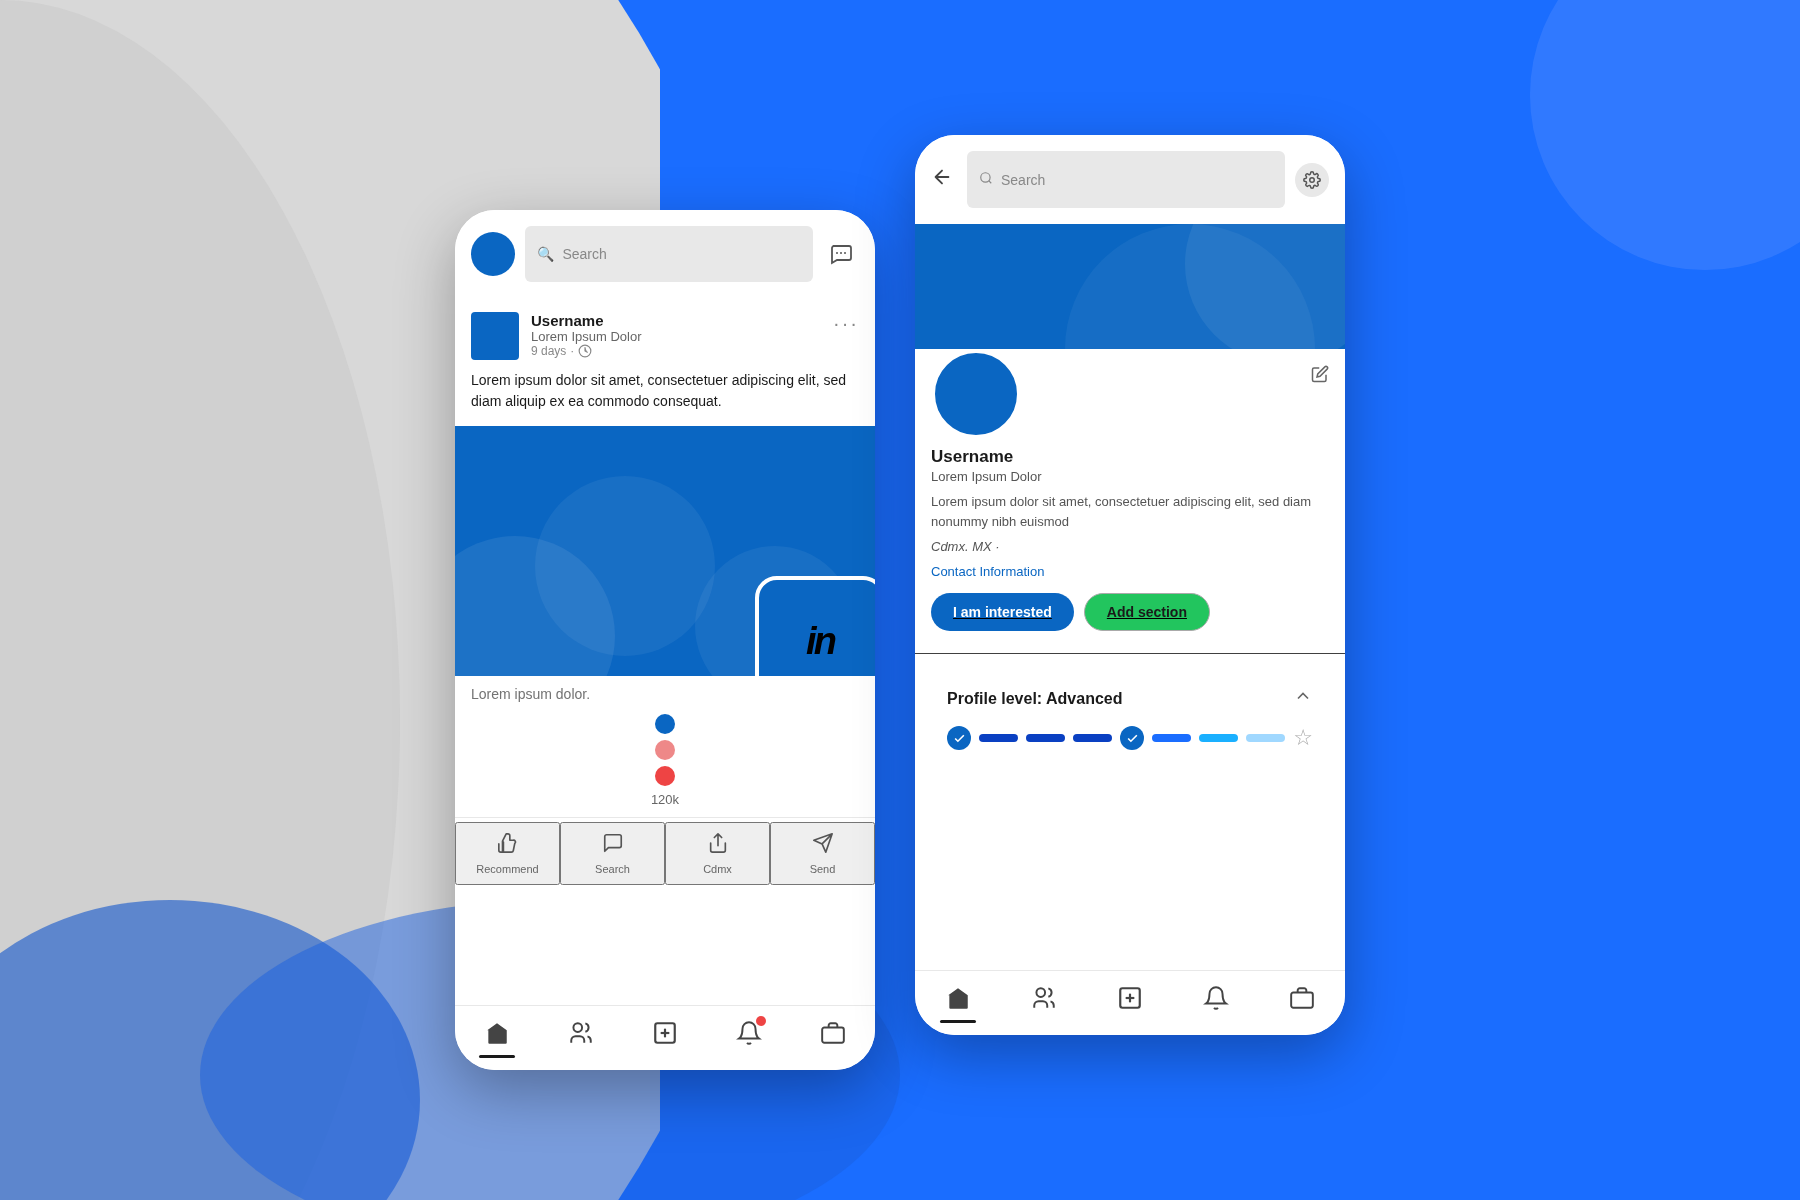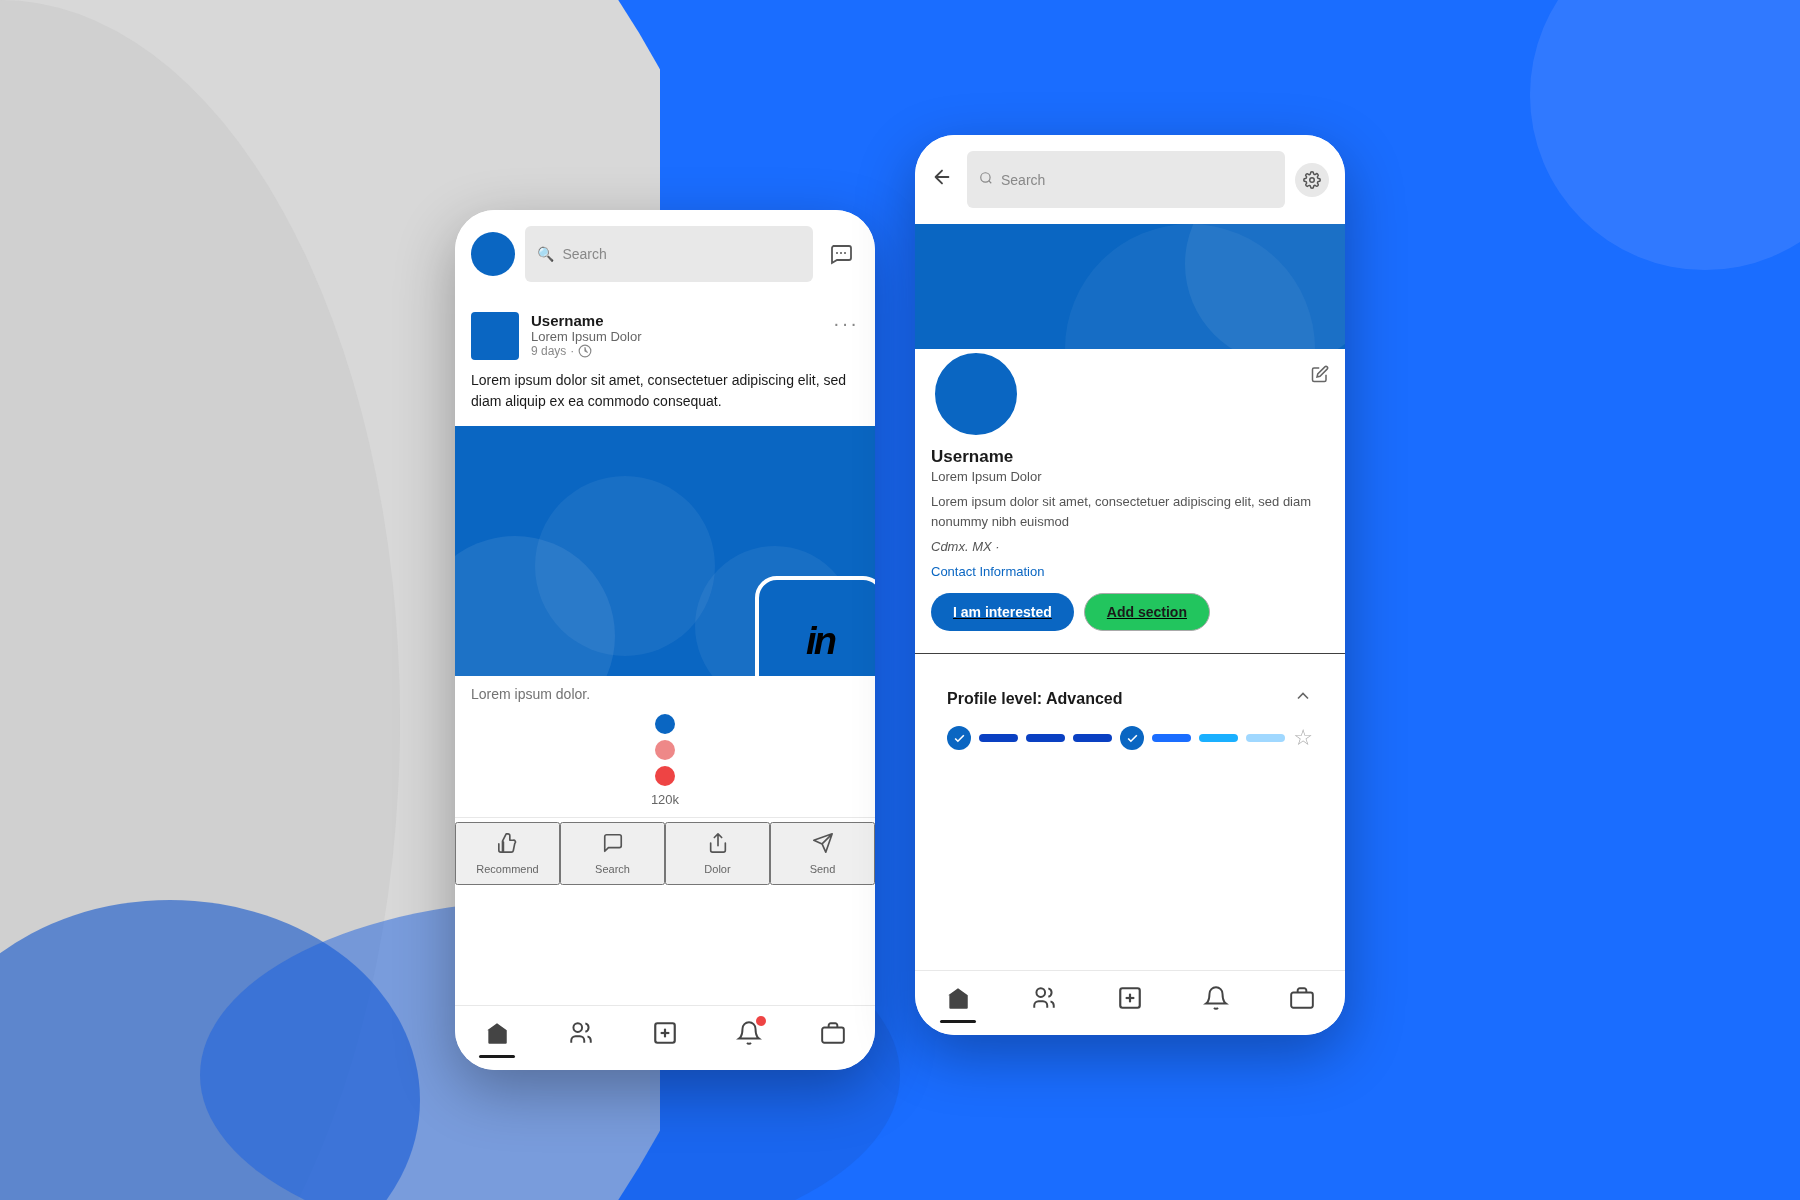--- a/index.html
+++ b/index.html
@@ -649,21 +649,21 @@
           </svg>
         </span>
         <span>Search</span>
       </button>
       <button class="post-action-btn">
         <span class="post-action-icon">
           <svg width="22" height="22" viewBox="0 0 24 24" fill="none" stroke="#555" stroke-width="1.8">
             <path d="M4 12v8a2 2 0 002 2h12a2 2 0 002-2v-8M16 6l-4-4-4 4M12 2v13" stroke-linecap="round" stroke-linejoin="round"></path>
           </svg>
         </span>
-        <span>Dolor</span>
+        <span>Cdmx</span>
       </button>
       <button class="post-action-btn">
         <span class="post-action-icon">
           <svg width="22" height="22" viewBox="0 0 24 24" fill="none" stroke="#555" stroke-width="1.8">
             <path d="M22 2L11 13M22 2l-7 20-4-9-9-4 20-7z" stroke-linecap="round" stroke-linejoin="round"></path>
           </svg>
         </span>
         <span>Send</span>
       </button>
     </div>

